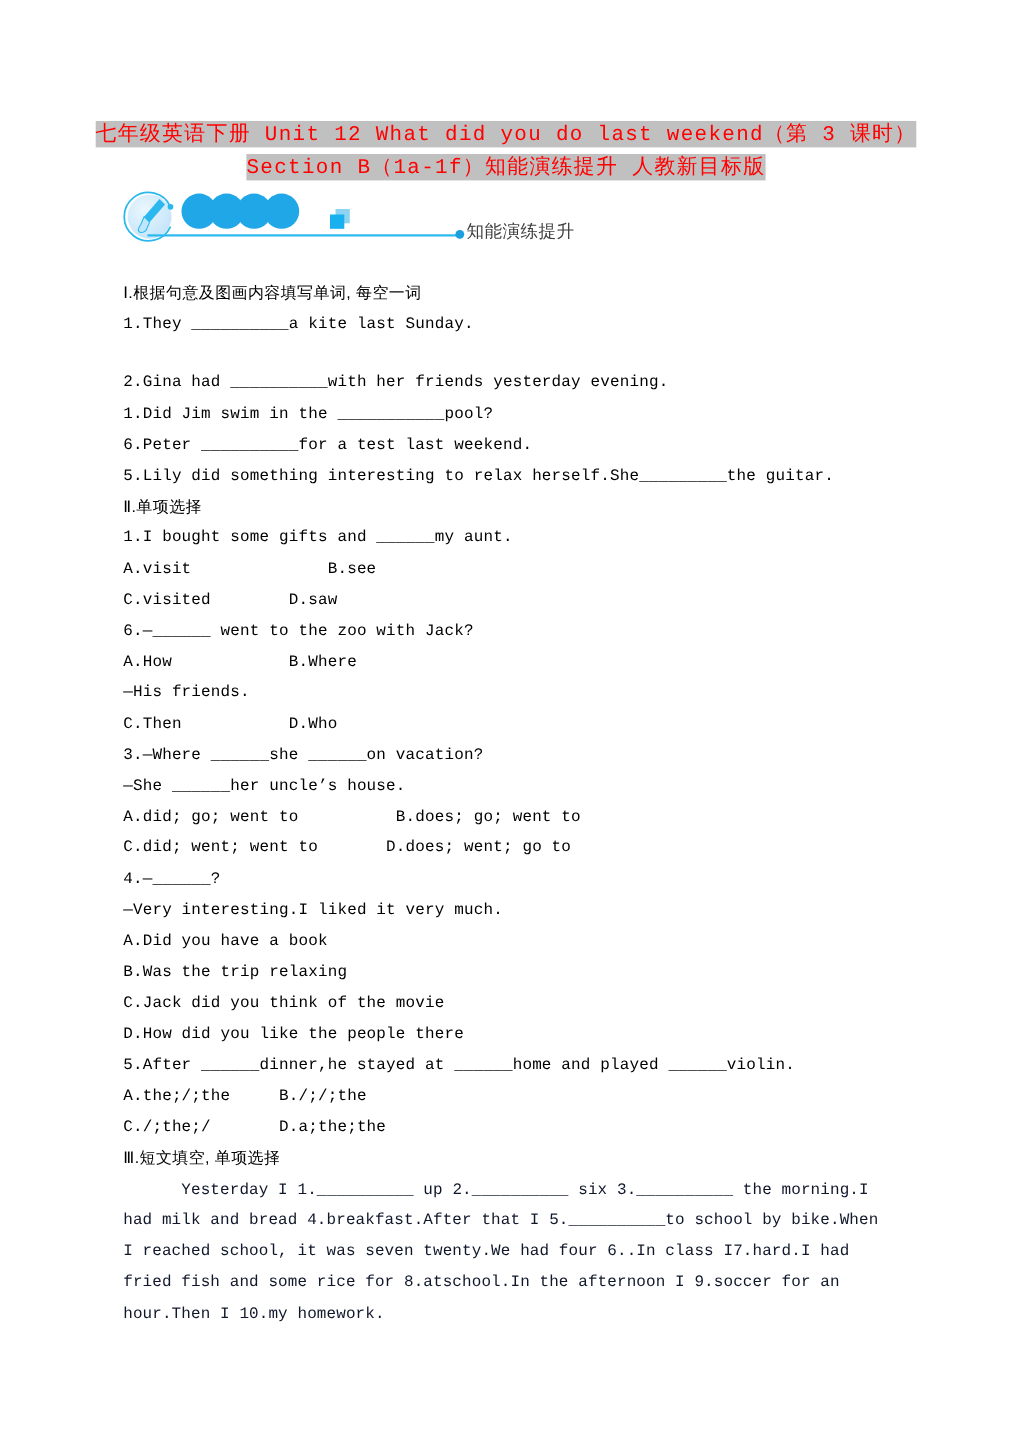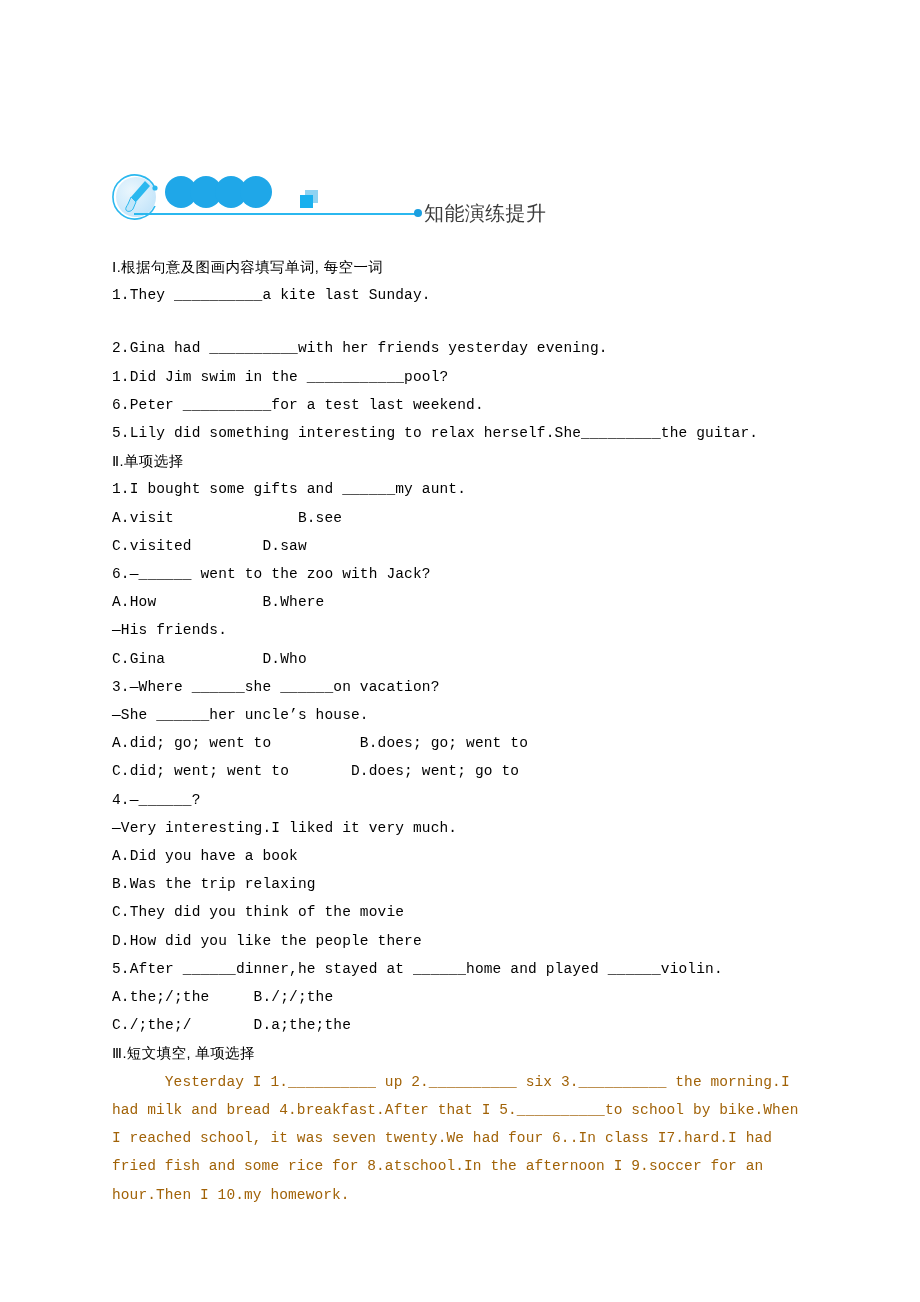--- a/index.html
+++ b/index.html
@@ -136,21 +136,21 @@
     width: 8px;
     height: 8px;
     border-radius: 50%;
     background: #1a9fe0;
   }
   .banner-label {
     position: absolute;
     left: 316px;
     top: 32px;
     font-family: "Liberation Sans", "DejaVu Sans", sans-serif;
-    font-size: 20px;
+    font-size: 16px;
     color: #3d3d3d;
     white-space: nowrap;
     letter-spacing: 0.4px;
   }
 
   
   .content {
     position: absolute;
     left: 112px;
     top: 253px;
@@ -172,29 +172,33 @@
     letter-spacing: 0.4px;
   }
   .spacer-img {
     height: 25px;
   }
   .para {
     white-space: pre-wrap;
     font-family: "Liberation Mono", "DejaVu Sans Mono", monospace;
     font-size: 14.5px;
     line-height: 28.2px;
-    color: #a16207;
+    color: #0f172a;
     letter-spacing: 0.1px;
   }
 </style>
 </head>
 <body>
 
 <div class="page">
 
+  <div class="title-block">
+    <span class="title-line"><span class="title-text">七年级英语下册 Unit 12 What did you do last weekend（第 3 课时）</span></span>
+    <span class="title-line"><span class="title-text">Section B（1a-1f）知能演练提升 人教新目标版</span></span>
+  </div>
 
   <div class="banner">
 
     <div class="banner-logo">
       <div class="logo-disc"></div>
       <svg class="logo-arc" viewBox="0 0 50 50">
         <path d="M44,16 A22,22 0 1 0 44,34" fill="none" stroke="#2bb8ef" stroke-width="1.6"></path>
         <circle cx="44" cy="16" r="2.6" fill="#2bb8ef"></circle>
       </svg>
       <svg class="logo-brush" viewBox="0 0 30 36">
@@ -228,30 +232,30 @@
     <div class="line">6.Peter __________for a test last weekend.</div>
     <div class="line">5.Lily did something interesting to relax herself.She_________the guitar.</div>
 
     <div class="line line-cn">Ⅱ.单项选择</div>
     <div class="line">1.I bought some gifts and ______my aunt.</div>
     <div class="line">A.visit              B.see</div>
     <div class="line">C.visited        D.saw</div>
     <div class="line">6.—______ went to the zoo with Jack?</div>
     <div class="line">A.How            B.Where</div>
     <div class="line">—His friends.</div>
-    <div class="line">C.Gina           D.Who</div>
+    <div class="line">C.Then           D.Who</div>
     <div class="line">3.—Where ______she ______on vacation?</div>
     <div class="line">—She ______her uncle’s house.</div>
     <div class="line">A.did; go; went to          B.does; go; went to</div>
     <div class="line">C.did; went; went to       D.does; went; go to</div>
     <div class="line">4.—______?</div>
     <div class="line">—Very interesting.I liked it very much.</div>
     <div class="line">A.Did you have a book</div>
     <div class="line">B.Was the trip relaxing</div>
-    <div class="line">C.They did you think of the movie</div>
+    <div class="line">C.Jack did you think of the movie</div>
     <div class="line">D.How did you like the people there</div>
     <div class="line">5.After ______dinner,he stayed at ______home and played ______violin.</div>
     <div class="line">A.the;/;the     B./;/;the</div>
     <div class="line">C./;the;/       D.a;the;the</div>
 
     <div class="line line-cn">Ⅲ.短文填空, 单项选择</div>
     <div class="para">      Yesterday I 1.__________ up 2.__________ six 3.__________ the morning.I had milk and bread 4.breakfast.After that I 5.__________to school by bike.When I reached school, it was seven twenty.We had four 6..In class I7.hard.I had fried fish and some rice for 8.atschool.In the afternoon I 9.soccer for an hour.Then I 10.my homework.</div>
 
   </div>
 </div>

